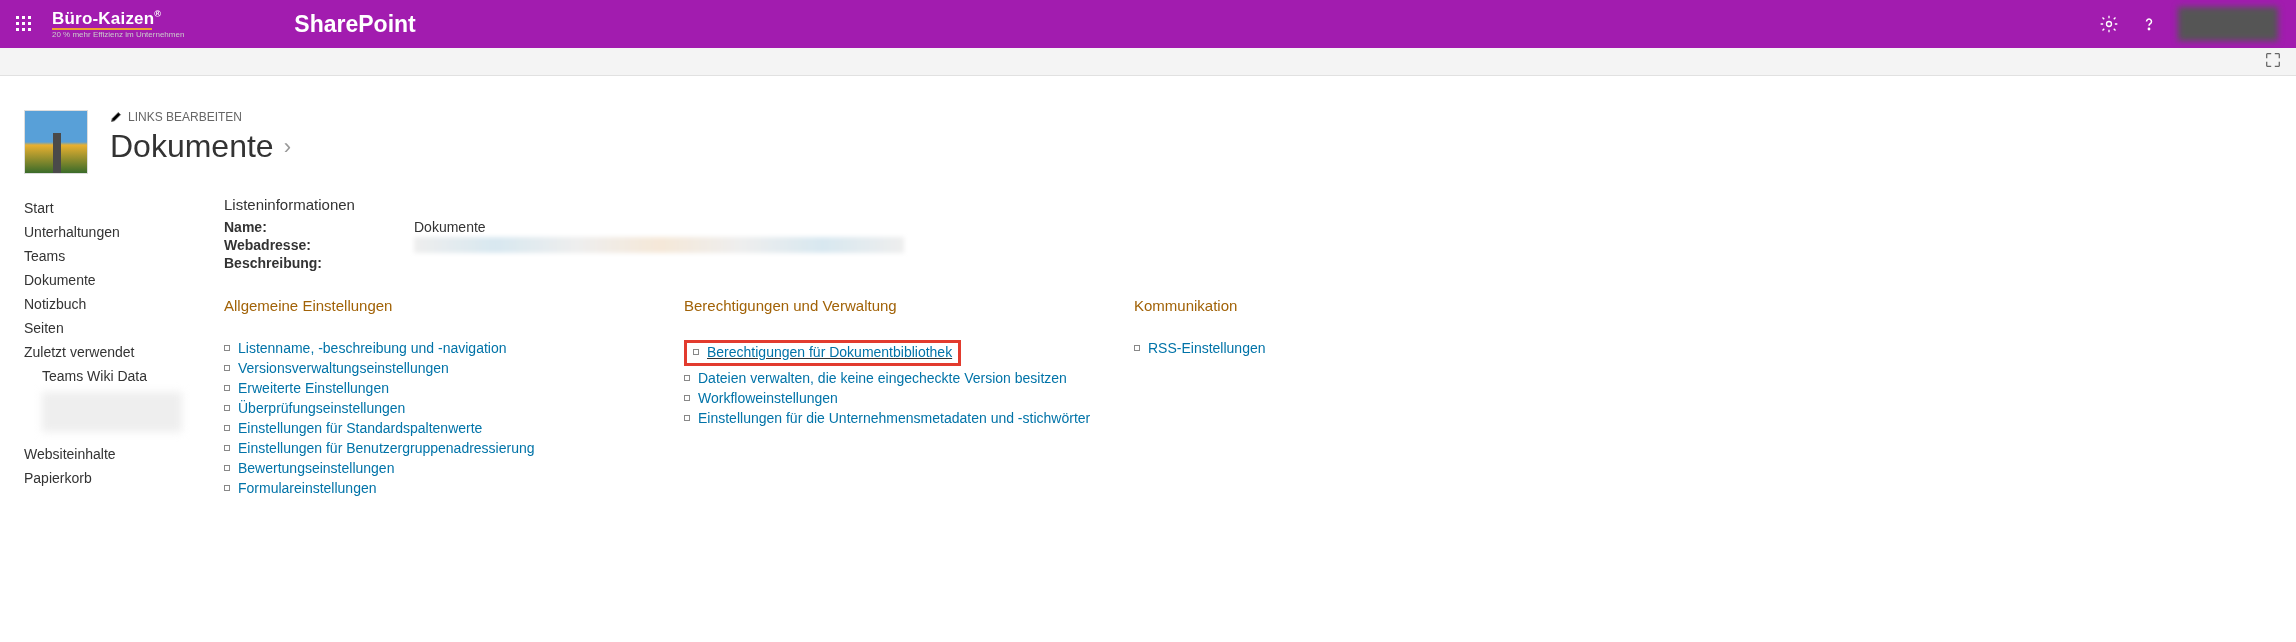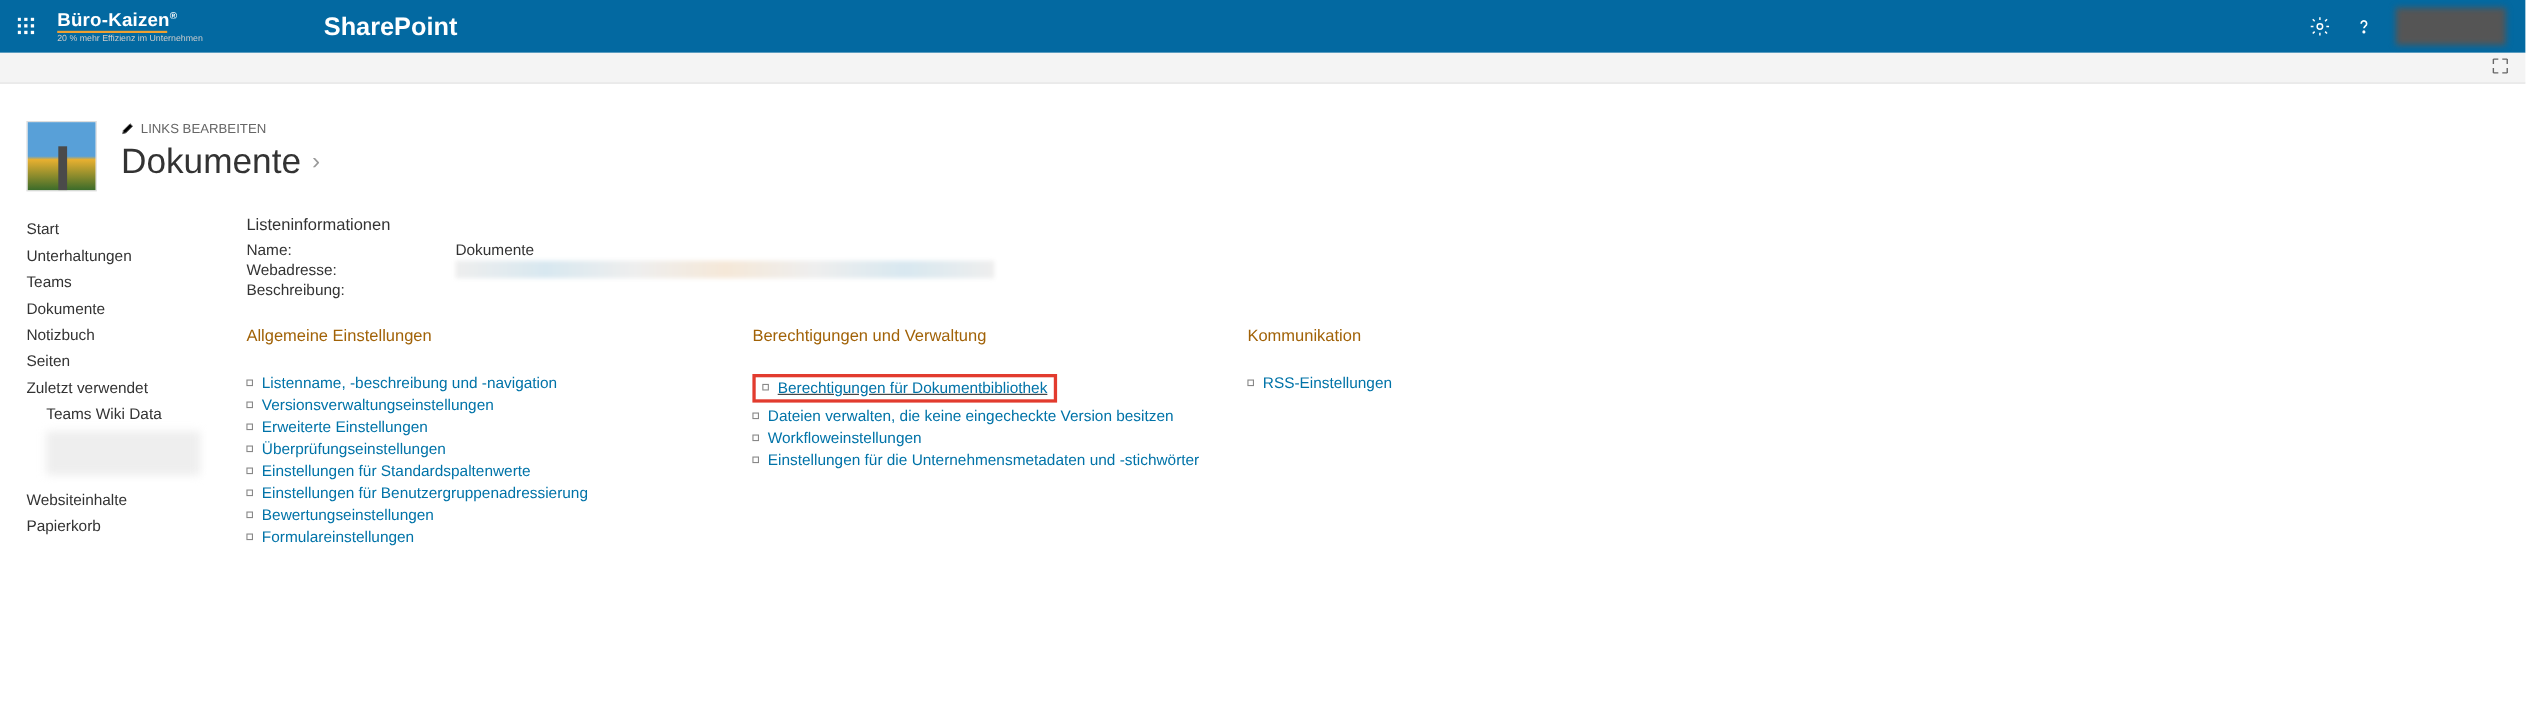--- a/index.html
+++ b/index.html
@@ -1,18 +1,18 @@
 <!DOCTYPE html>
 <html><head>
 <meta charset="utf-8">
 <style>
   * { box-sizing: border-box; margin: 0; padding: 0; }
   body { font-family: "Segoe UI", Arial, sans-serif; font-size: 14px; color: #333; background: #fff; width: 2296px; }
   
-  .suitebar { background: #0369a1; color: #fff; height: 48px; display: flex; align-items: center; padding: 16px 8px; }
+  .suitebar { background: #a21caf; color: #fff; height: 48px; display: flex; align-items: center; padding: 16px 8px; }
   .waffle { width: 32px; height: 32px; display: flex; align-items: center; justify-content: center; cursor: pointer; }
   .waffle svg { width: 16px; height: 16px; fill: #fff; }
   .brand-block { margin-left: 12px; display: flex; flex-direction: column; line-height: 1; }
   .brand-name { font-weight: 700; font-size: 17px; color: #fff; letter-spacing: .2px; }
   .brand-name sup { font-size: 9px; }
   .brand-underline { height: 2px; background: #f0a030; width: 100px; margin-top: 1px; }
   .brand-tag { font-size: 8px; color: #ccc; margin-top: 1px; }
   .suite-title { margin-left: 110px; font-size: 23px; font-weight: 600; color: #fff; }
   .suite-right { margin-left: auto; display: flex; align-items: center; gap: 18px; padding-right: 10px; }
   .suite-icon { width: 22px; height: 22px; display:flex; align-items:center; justify-content:center; cursor:pointer; }
@@ -35,21 +35,21 @@
   .breadcrumb .sep { color:#999; font-size:22px; }
 
   .nav-list { list-style:none; }
   .nav-list li { padding: 4px 0; color:#333; cursor:pointer; }
   .nav-list li.indent { padding-left: 18px; }
   .nav-blur { width: 140px; height: 40px; background: #eee; filter: blur(4px); margin:4px 0 10px 18px; }
 
   .content { padding-left: 0; }
   .section-title { font-weight: 400; font-size: 15px; color:#333; margin-bottom: 6px; }
   .info-row { display:flex; margin-bottom: 2px; }
-  .info-label { width: 190px; font-weight: 400; font-size: 14px; }
+  .info-label { width: 190px; font-weight: 700; font-size: 14px; }
   .info-value { font-size:14px; }
   .url-blur { width: 490px; height: 16px; background: linear-gradient(90deg,#eee,#d8e8f0,#eee,#f5e8d8,#eee,#d8e8f0,#eee); filter: blur(2px); }
 
   .columns { display:flex; margin-top: 26px; gap: 10px; }
   .col { }
   .col1 { width: 450px; }
   .col2 { width: 440px; }
   .col3 { width: 300px; }
   .col-header { font-size: 15px; color:#a16207; margin-bottom: 24px; }
   .link-list { list-style:none; }

